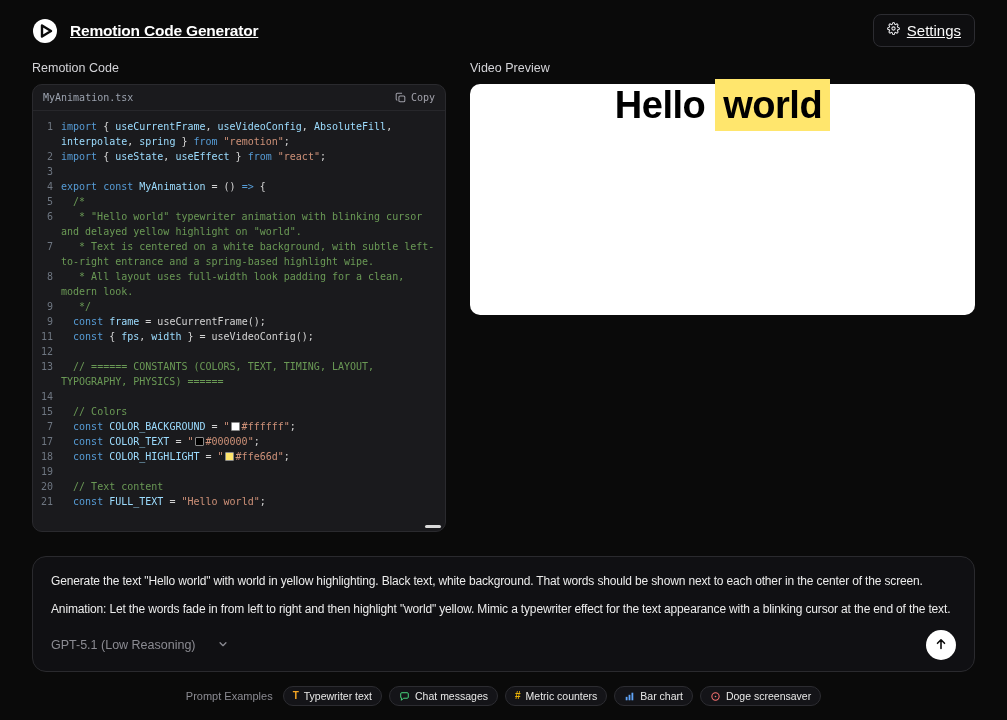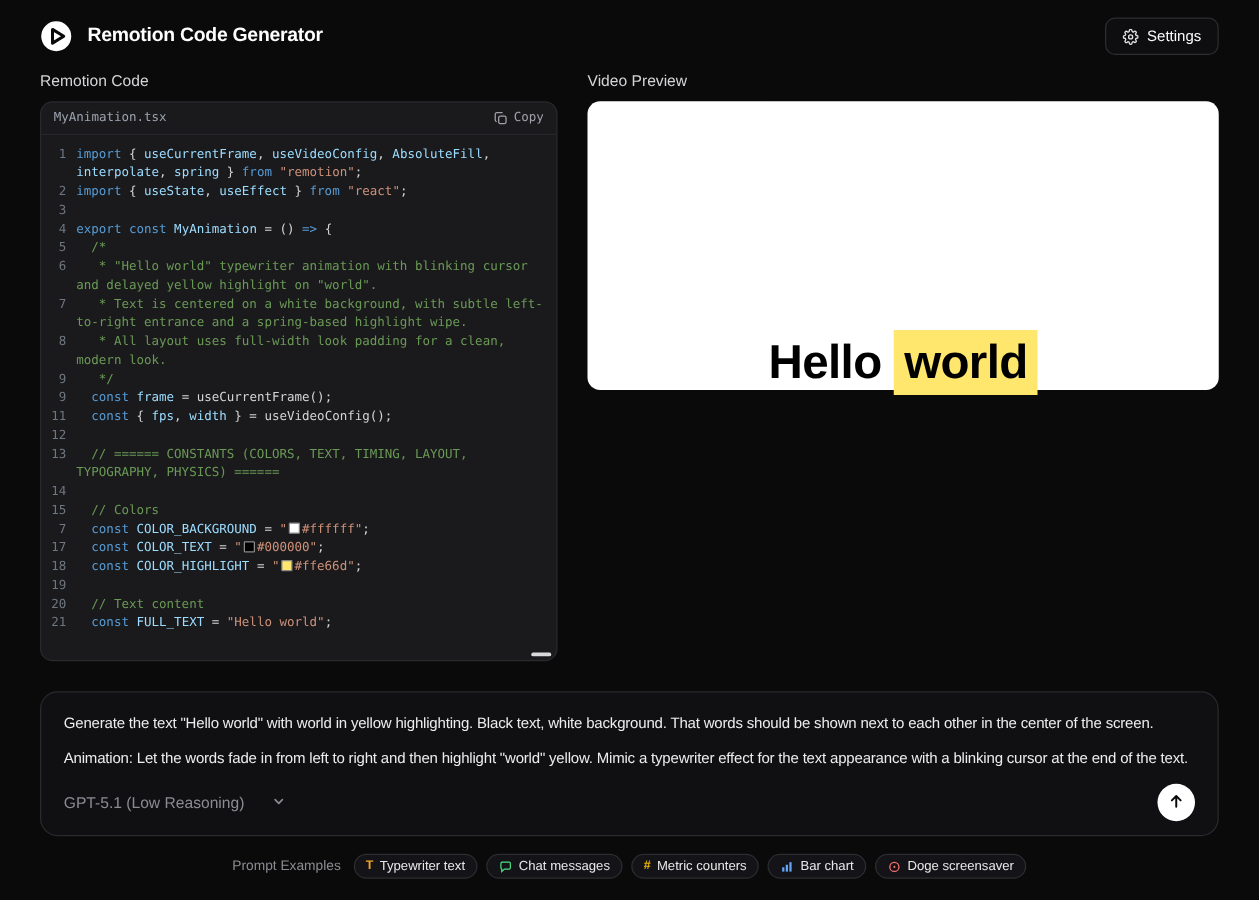--- a/index.html
+++ b/index.html
@@ -3,28 +3,28 @@
 <meta charset="utf-8">
 <style>
   * { box-sizing: border-box; margin: 0; padding: 0; }
   html,body { background:#0a0a0a; }
   body {
     width:1007px; height:720px; overflow:hidden; position:relative;
     font-family:"Liberation Sans", sans-serif; color:#fafafa;
   }
 
   
-  .header { display:flex; align-items:center; justify-content:space-between; padding:14px 32px; }
+  .header { display:flex; align-items:center; justify-content:space-between; padding:14px 32px;text-decoration:underline; }
   .brand { display:flex; align-items:center; gap:12px; }
   .logo { width:26px; height:26px; flex:none; }
   .page-title { font-size:15.5px; font-weight:bold; letter-spacing:-0.2px; color:#ffffff; }
   .settings-btn {
-    display:flex; align-items:flex-end; gap:7px; cursor:pointer;
+    display:flex; align-items:flex-start; gap:7px; cursor:pointer;
     background:#0e0e10; border:1px solid #2c2c31; border-radius:8px;
-    padding:7px 13px; color:#fafafa; font-size:12px; font-weight:500;
+    padding:7px 13px; color:#fafafa; font-size:15px; font-weight:500;
     font-family:"Liberation Sans", sans-serif;
   }
   .settings-btn svg { display:block; }
 
   
   .main { display:flex; gap:24px; padding:0 32px; }
   .col-code { width:414px; flex:none; }
   .col-preview { flex:1; min-width:0; }
   .section-label { font-size:12.5px; font-weight:500; color:#d4d4d8; margin-bottom:9px; }
 
@@ -62,21 +62,21 @@
     border-radius:1px; margin:0 2px 0 1px; vertical-align:-1px;
   }
   .code-scrollbar {
     position:absolute; bottom:3px; right:4px; width:16px; height:3px;
     background:#d9d9d9; border-radius:2px; cursor:pointer;
   }
 
   
   .preview-panel {
     background:#ffffff; border-radius:10px; height:231px;
-    display:flex; align-items:flex-end; justify-content:center;
+    display:flex; align-items:flex-start; justify-content:center;
   }
   .preview-text { font-size:38px; font-weight:bold; color:#000000; letter-spacing:-0.5px; }
   .hl-word { padding:5px 8px; }
 
   
   .prompt-box {
     margin:24px 32px 0; background:#101013; border:1px solid #2a2a2e;
     border-radius:14px; padding:15px 18px 11px; position:relative;
   }
   .prompt-text p {

